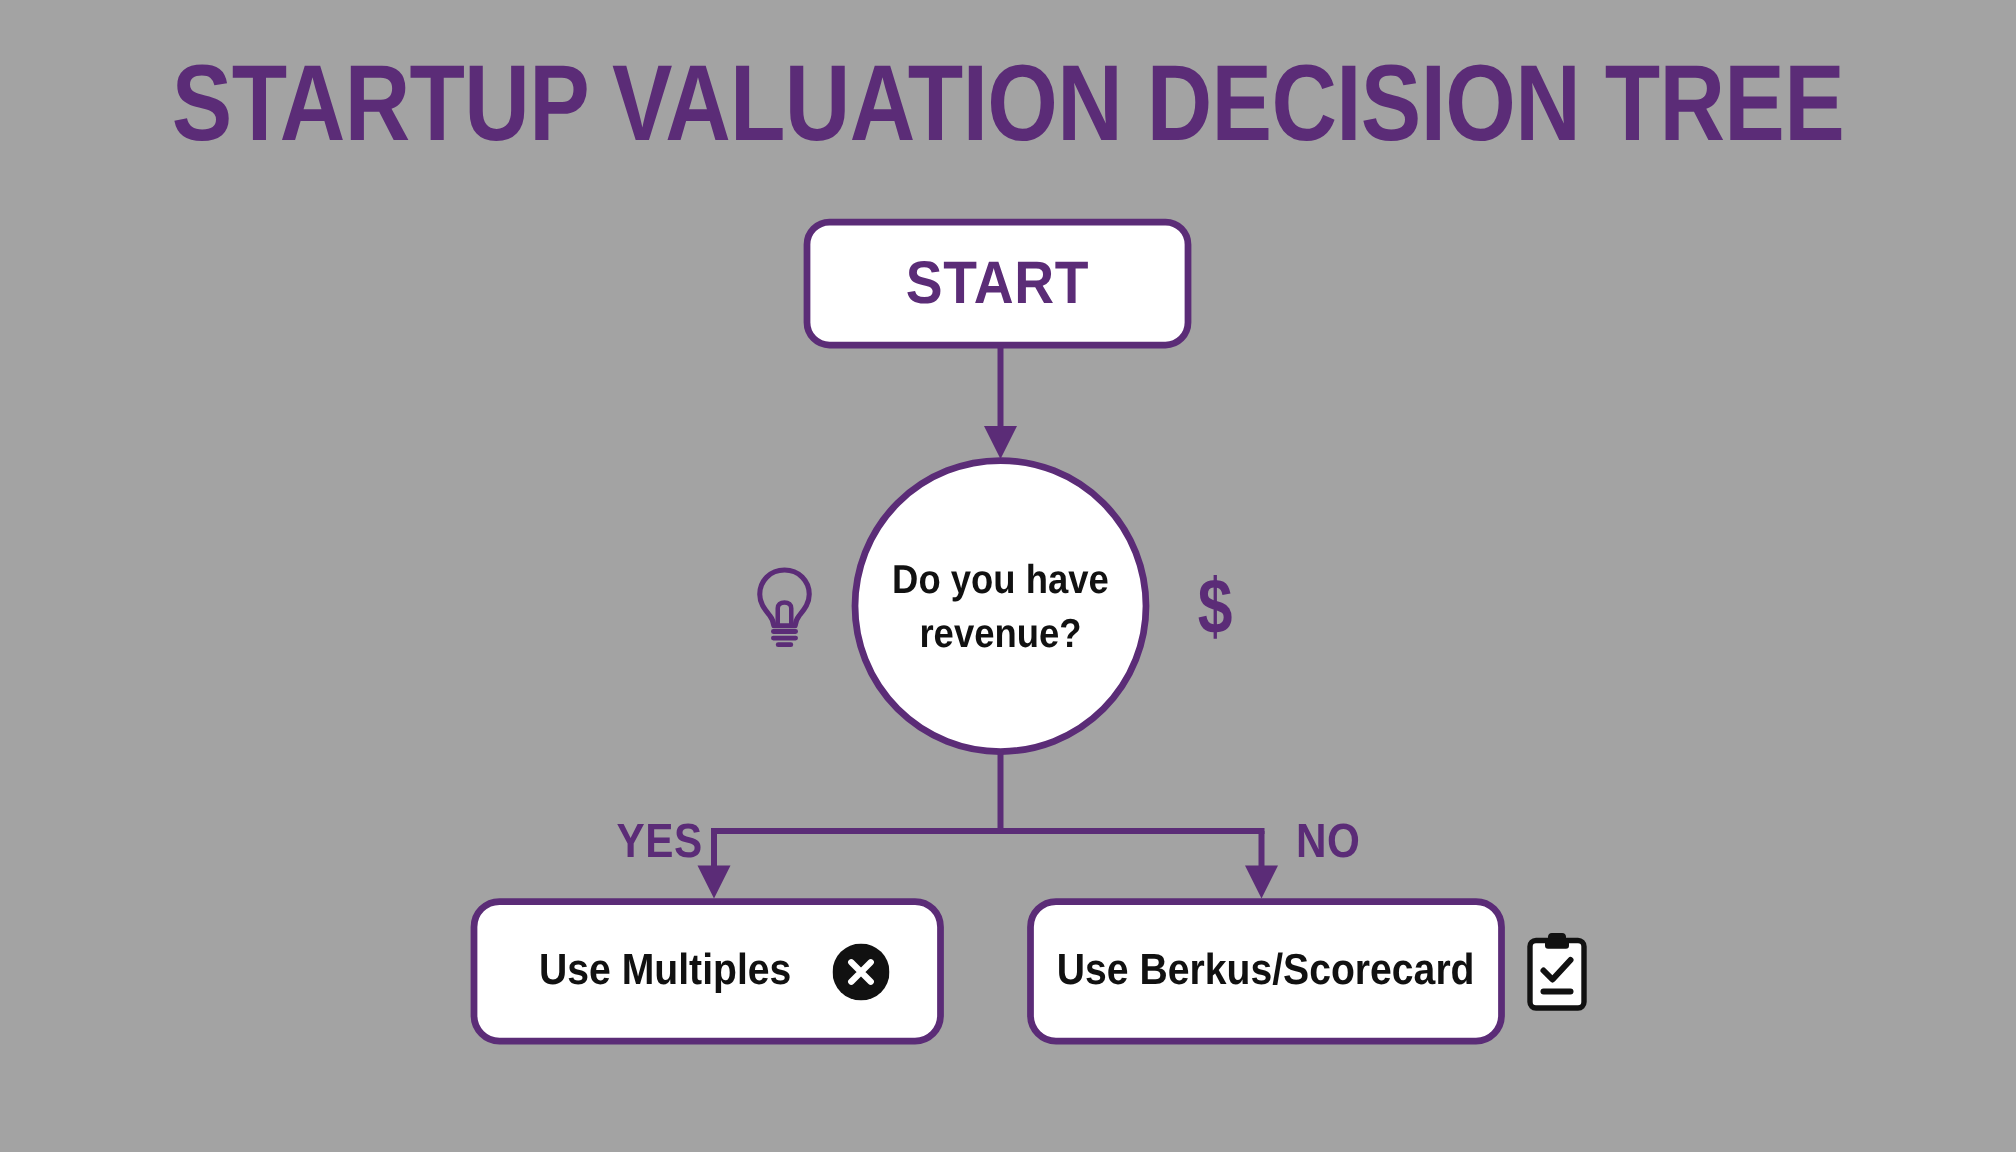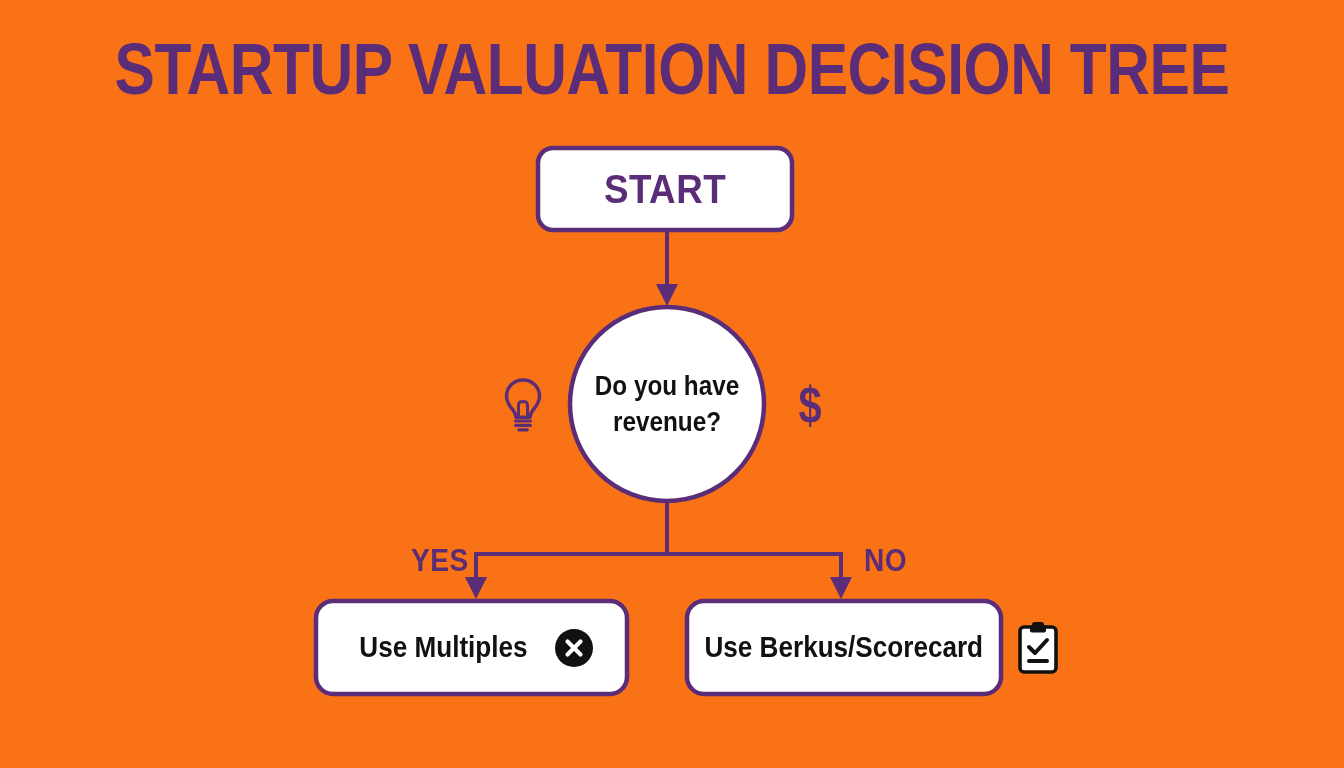--- a/index.html
+++ b/index.html
@@ -7,21 +7,21 @@
     padding: 0;
     background: #ffffff;
   }
   body {
     font-family: "Liberation Sans", sans-serif;
   }
   #canvas {
     position: relative;
     width: 1344px;
     height: 768px;
-    background: #f97316;
+    background: #a3a3a3;
     overflow: hidden;
   }
 
   
   #title {
     position: absolute;
     left: 0;
     top: 28px;
     width: 1344px;
     text-align: center;

